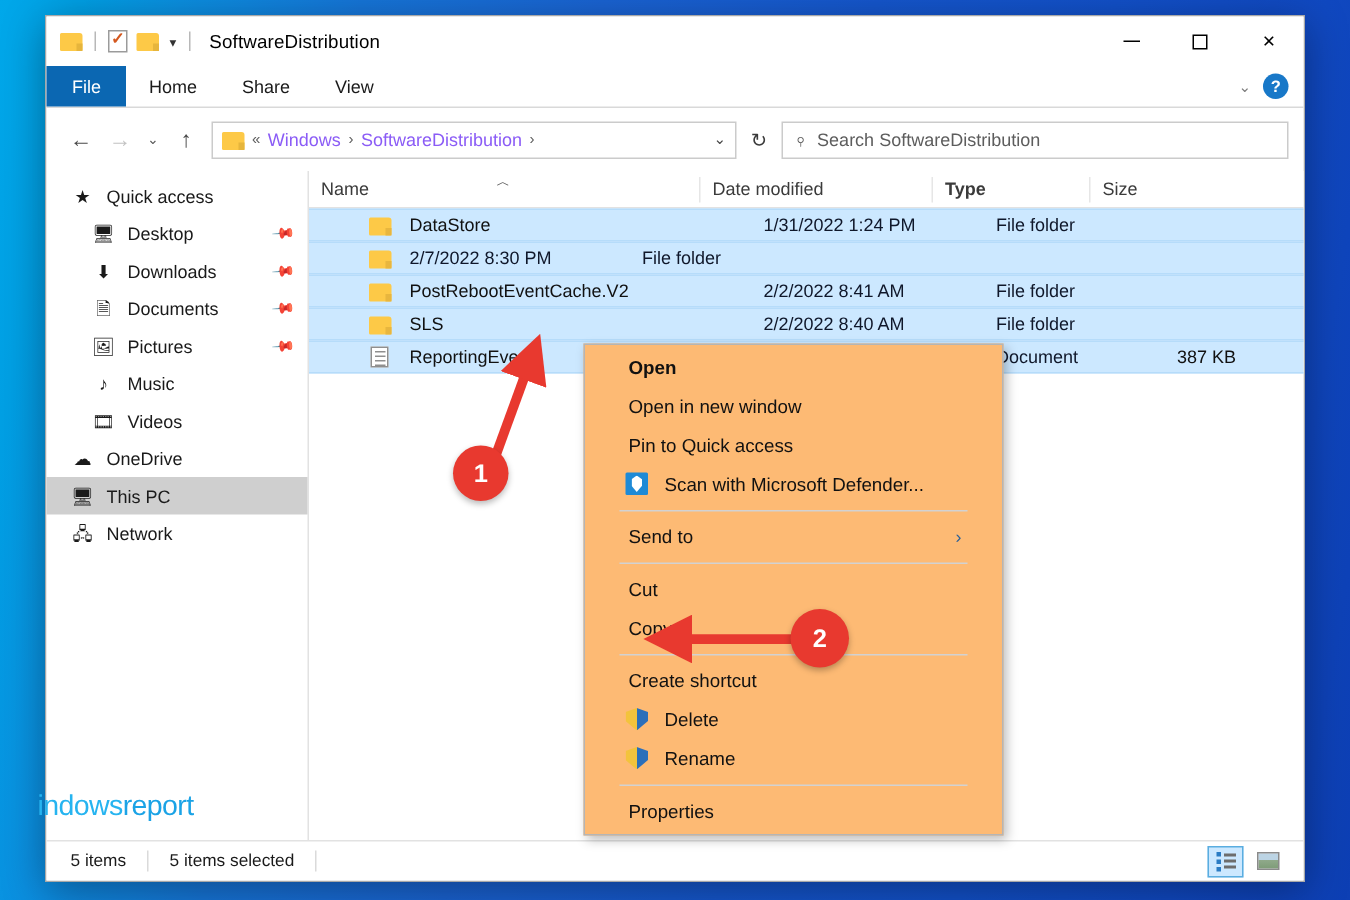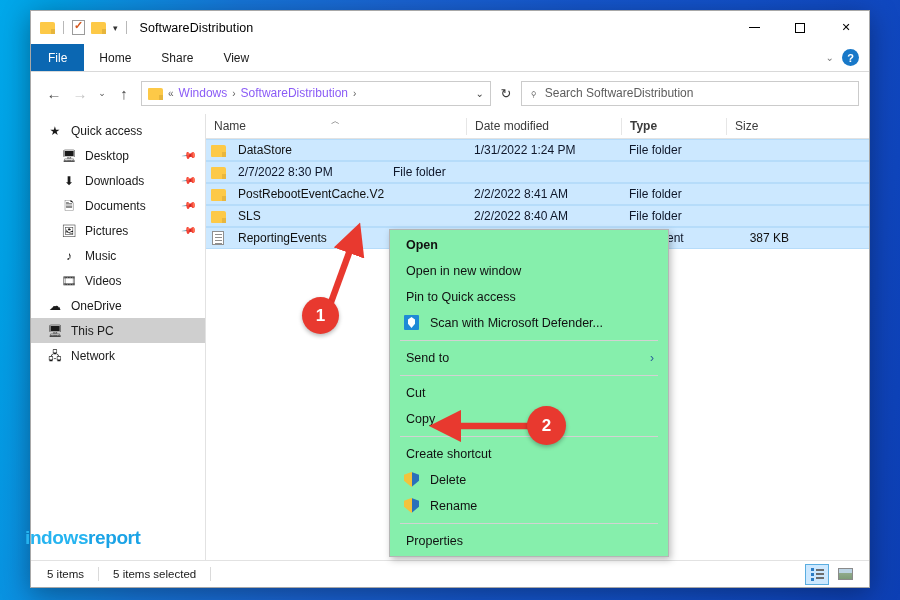--- a/index.html
+++ b/index.html
@@ -141,21 +141,21 @@
   .ch:first-child { border-left:none; }
   .sortcaret {
     position:absolute; left:125px; top:1px; font-size:9px; color:#5a5a5a;
   }
   .c-name { width:260px; }
   .c-date { width:155px; }
   .c-type { width:105px;font-weight:bold; }
   .c-size { width:74px; }
   .rows { flex:1; position:relative; }
   .row {
-    height:22px; display:flex; align-items:center; font-size:12px; color:#111;
+    height:22px; display:flex; align-items:center; font-size:12px; color:#111;padding-left:35px;
   }
   .row.sel { background:#cce8ff; border-top:1px solid #b6dcfa; border-bottom:1px solid #b6dcfa; }
   .cell { padding-left:8px; overflow:hidden; white-space:nowrap; }
   .cell.r { text-align:right; padding-right:11px; padding-left:0; }
   .cell.muted { color:#0f172a; }
   .row .ficon { width:24px; display:flex; justify-content:center; }
   .fi-folder {
     width:15px;height:13px;position:relative;
   }
   .fi-folder::before{
@@ -194,22 +194,22 @@
   .vb-details .lines { display:flex; flex-direction:column; gap:2px; }
   .vb-details .lines i { width:8px;height:2px;background:#6d6d6d;display:block; }
   .vb-thumb {
     width:15px;height:12px;border:1px solid #8a8a8a;
     background:linear-gradient(#bcd4e4 45%,#8fa98a 45%,#7e9c78 100%);
   }
 
   
   .ctxmenu {
     position:absolute; left:358px; top:218px; width:280px;
-    background:#86efac; border:1px solid #b5b5b5;
-    box-shadow:2px 3px 7px rgba(0,0,0,.26); padding:2px 0;
+    background:#fdba74; border:1px solid #b5b5b5;
+    box-shadow:2px 3px 7px rgba(0,0,0,.26); padding:2px 13px;
     z-index:40;
   }
   .mi {
     height:26px; display:flex; align-items:center; font-size:12.5px;
     color:#111; padding-left:16px; position:relative;
   }
   .mi.bold { font-weight:bold; }
   .mi .mi-ico { position:absolute; left:14px; top:5px; }
   .mi.withico { padding-left:40px; }
   .mi .sub { margin-left:auto; margin-right:14px; font-size:12px; color:#2a6099; }
@@ -236,21 +236,21 @@
     position:absolute; border-radius:50%; background:#e8392f;
     color:#fff; display:flex; align-items:center; justify-content:center;
     font-size:17px; font-weight:bold; z-index:60;
     box-shadow:0 2px 4px rgba(0,0,0,.28);
   }
   .ann-svg { position:absolute; left:0; top:0; width:900px; height:600px; z-index:55; pointer-events:none; }
 
   
   .watermark {
     position:absolute; left:-6px; bottom:38px; z-index:45;
-    font-size:19px; font-weight:bold; letter-spacing:-.4px;
+    font-size:19px; font-weight:normal; letter-spacing:-.4px;
     white-space:nowrap;
   }
   .wm-a { color:#26b4f0; }
   .wm-b { color:#1ba3e6; }
 </style>
 </head>
 <body>
 
 <div class="window">
 

